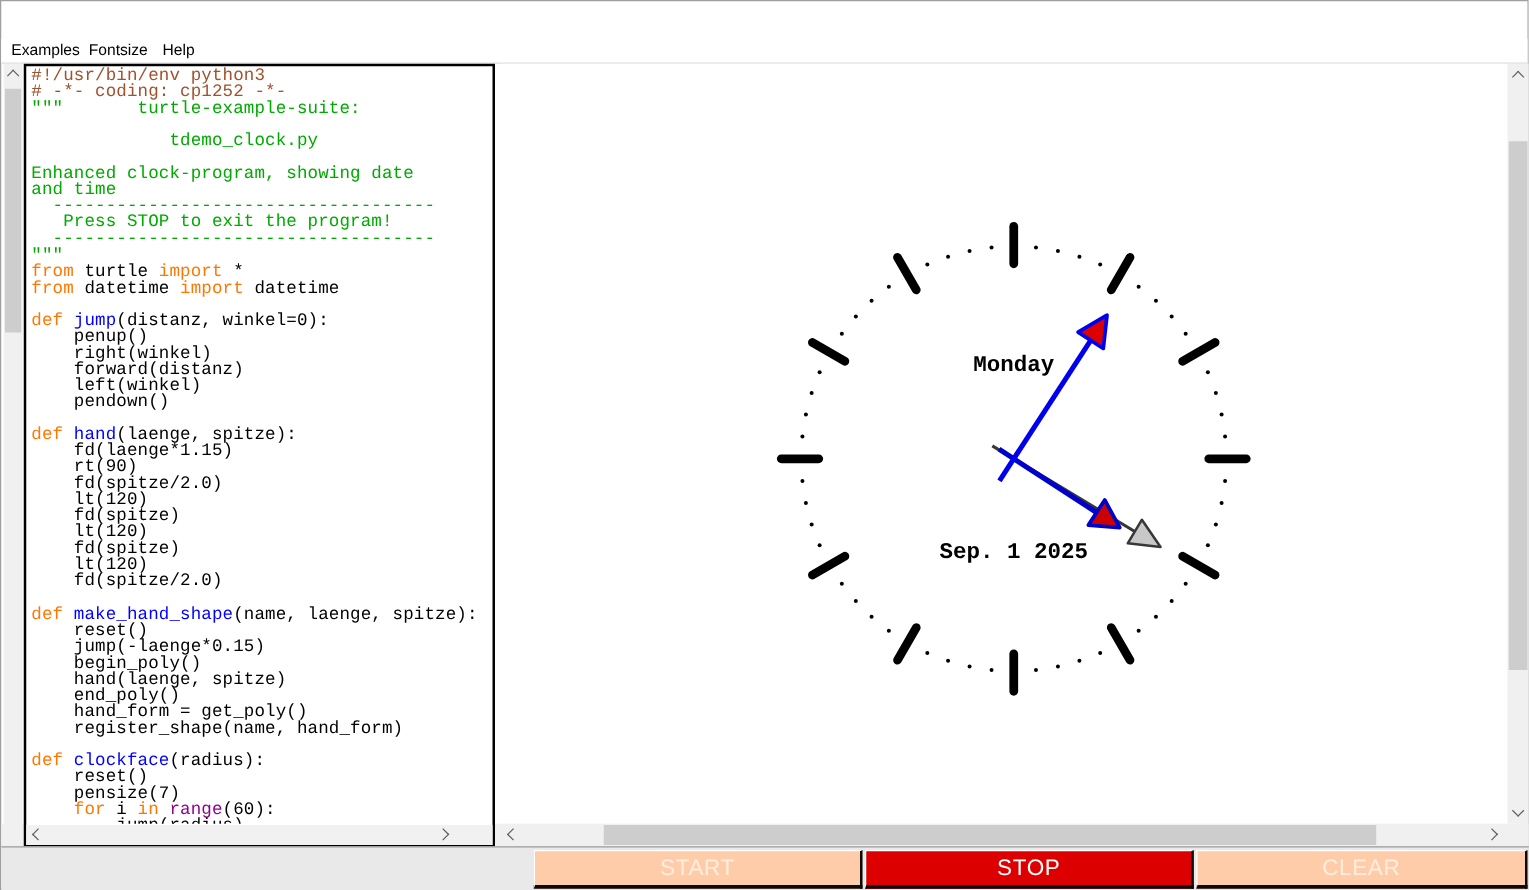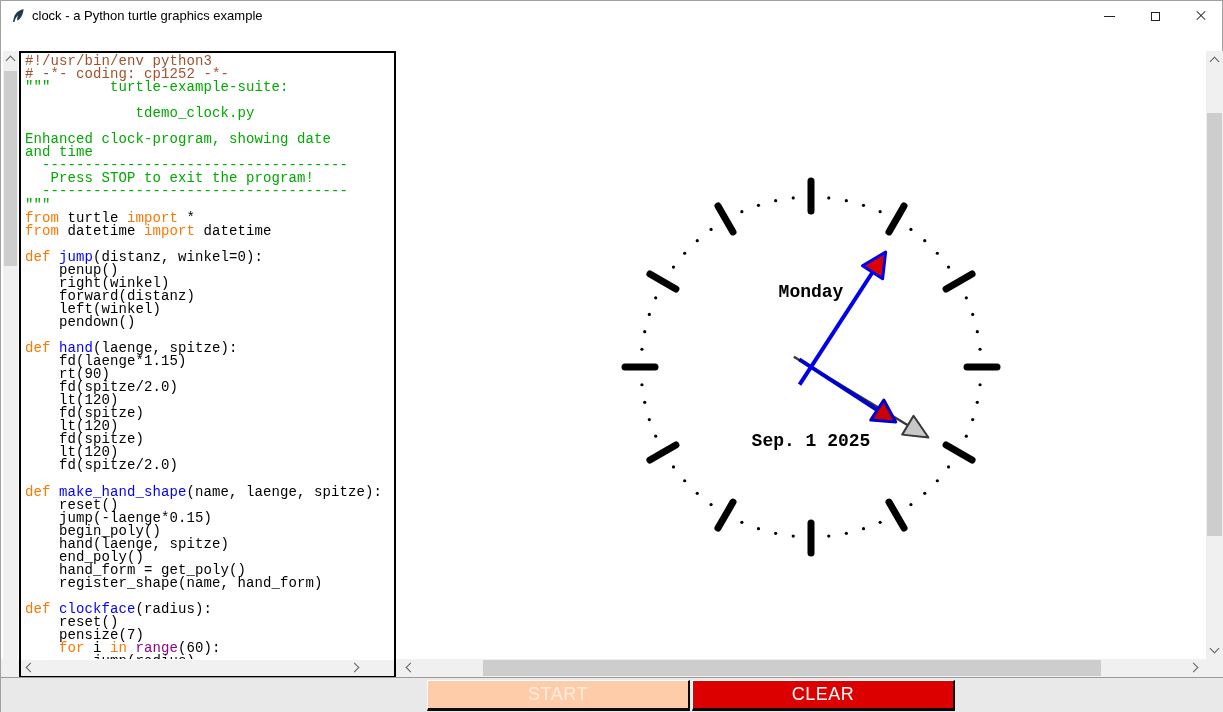--- a/index.html
+++ b/index.html
@@ -69,39 +69,26 @@
   .bigbtn{position:absolute;top:2px;height:31px;display:flex;align-items:center;justify-content:center;
      font-size:18px;font-weight:normal;letter-spacing:0.5px;
      border-top:1px solid #fff;border-left:1px solid #fff;border-right:2px solid #0a0a0a;border-bottom:3px solid #0a0a0a}
   .b-start{left:426px;width:263px}.b-stop{left:691px;width:263px}.b-clear{left:956px;width:265px}
 </style>
 </head>
 <body>
 
 <div class="window">
 
-  <div class="titlebar">
-    <svg class="app-icon" viewBox="0 0 16 16">
-      <path d="M13.6 1.2 C9 1.9 5.4 4.8 4.1 9.1 L2.8 14.2 L4.5 13.7 C5.1 11.2 6 9.4 8.1 7.3 C7.3 9.5 6.9 10.9 7.2 12.6 C10.7 11.2 13 6.6 13.6 1.2 Z" fill="#1f3a4d"></path>
-    </svg>
-    <span class="title-text">clock - a Python turtle graphics example</span>
-    <div class="winbtn btn-min">
-        <span class="glyph-min"></span>
-      </div>
-    <div class="winbtn btn-max">
-        <span class="glyph-max"></span>
-      </div>
-    <div class="winbtn btn-close">
-        <span class="glyph-close">
-          <i></i>
-          <i></i>
-        </span>
-      </div>
+
+  <div class="menubar">
+    <span class="menu-item mi0">Examples</span>
+    <span class="menu-item mi1">Fontsize</span>
+    <span class="menu-item mi2">Help</span>
   </div>
-
 
   <div class="sb code-vscroll">
     <span class="chev chev-up a-up"></span>
     <div class="sb-thumb"></div>
     <span class="chev chev-down a-down"></span>
   </div>
 
   <div class="hrow"></div>
 
   <div class="code-box">
@@ -192,17 +179,18 @@
   </div>
 
   <div class="sb canvas-hscroll">
     <span class="chev chev-left a-left"></span>
     <div class="sb-thumb"></div>
     <span class="chev chev-right a-right"></span>
   </div>
 
   <div class="bottomframe">
     <div class="bigbtn b-start" style="background: rgb(255, 204, 170); color: rgb(255, 238, 221);">START</div>
-    <div class="bigbtn b-stop" style="background: rgb(221, 0, 0); color: rgb(255, 255, 255);">CLEAR</div>
+    <div class="bigbtn b-stop" style="background: rgb(221, 0, 0); color: rgb(255, 255, 255);">STOP</div>
+    <div class="bigbtn b-clear" style="background: rgb(255, 204, 170); color: rgb(255, 238, 221);">CLEAR</div>
 
   </div>
 
 </div>
 
 </body></html>

